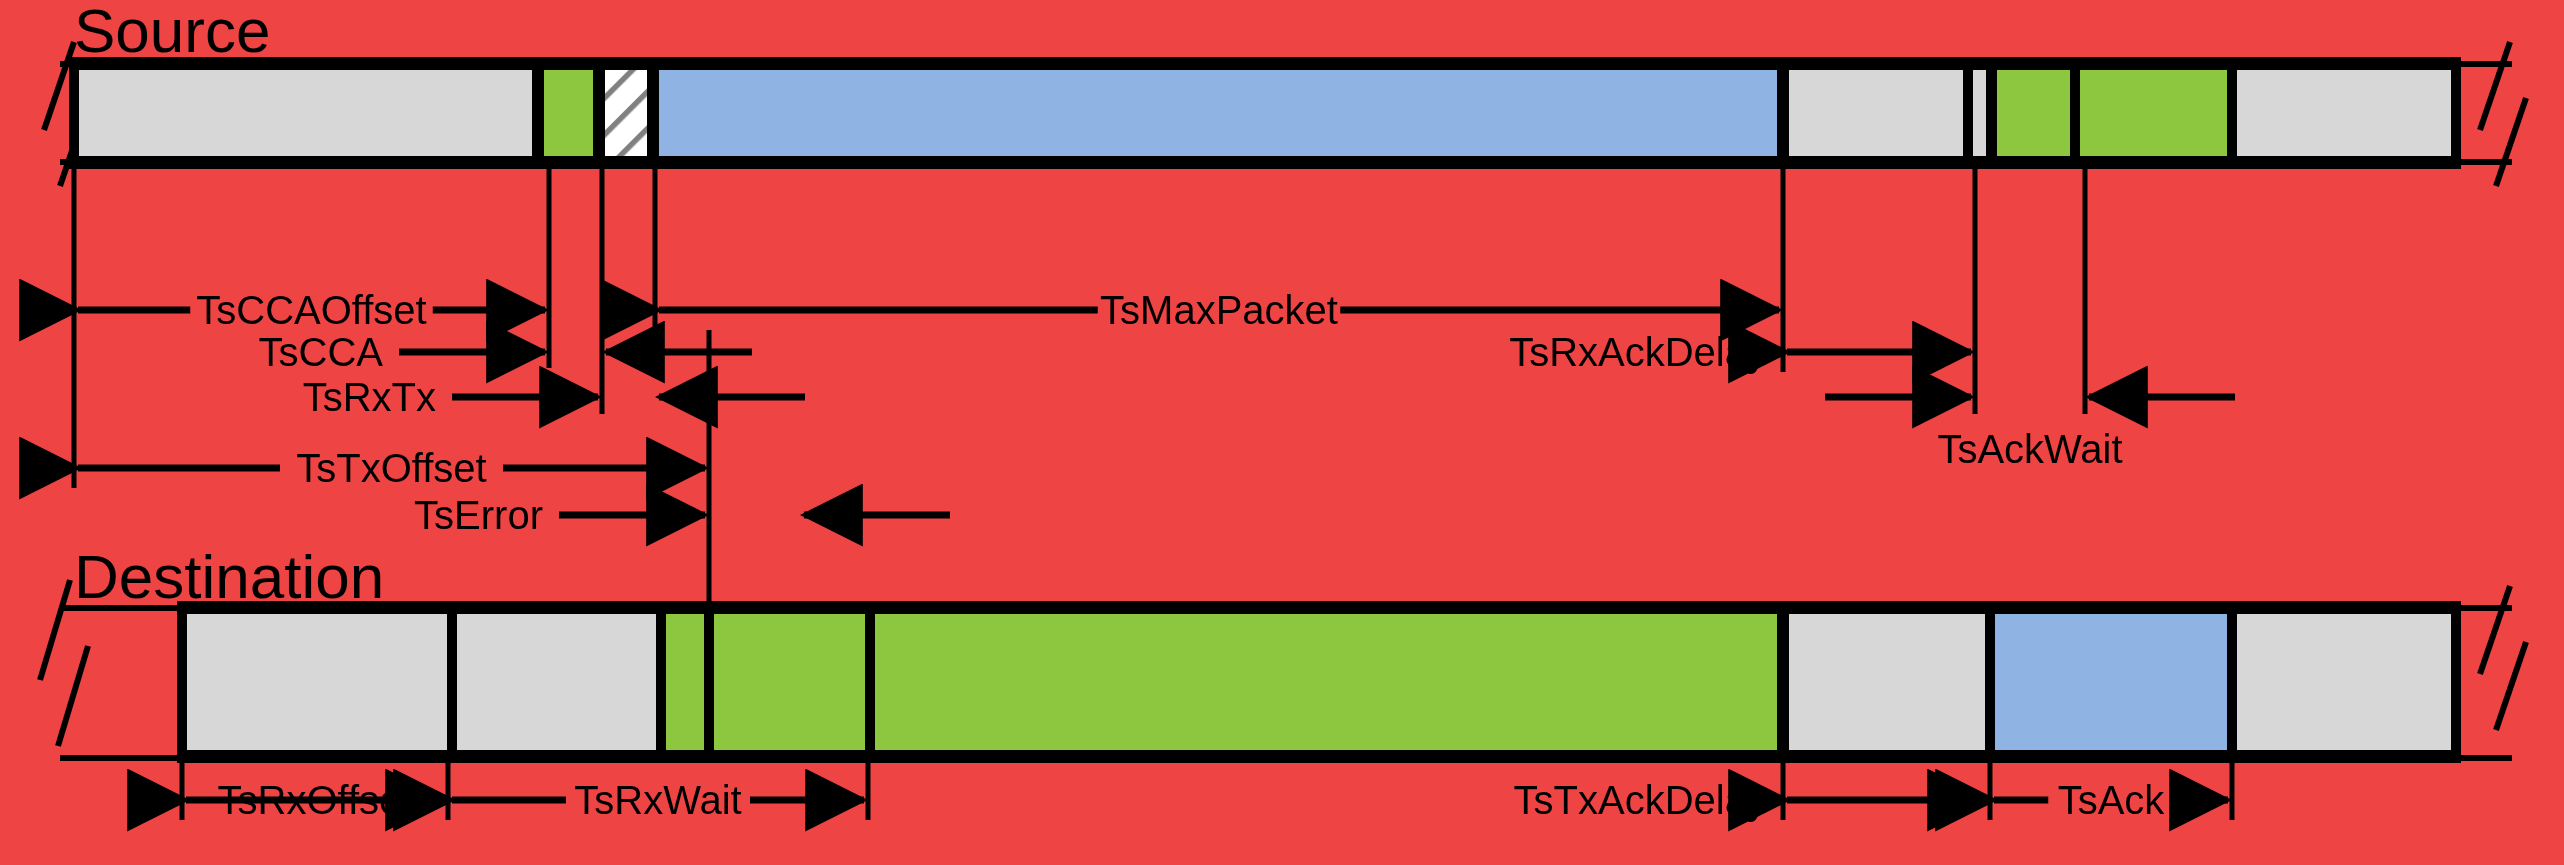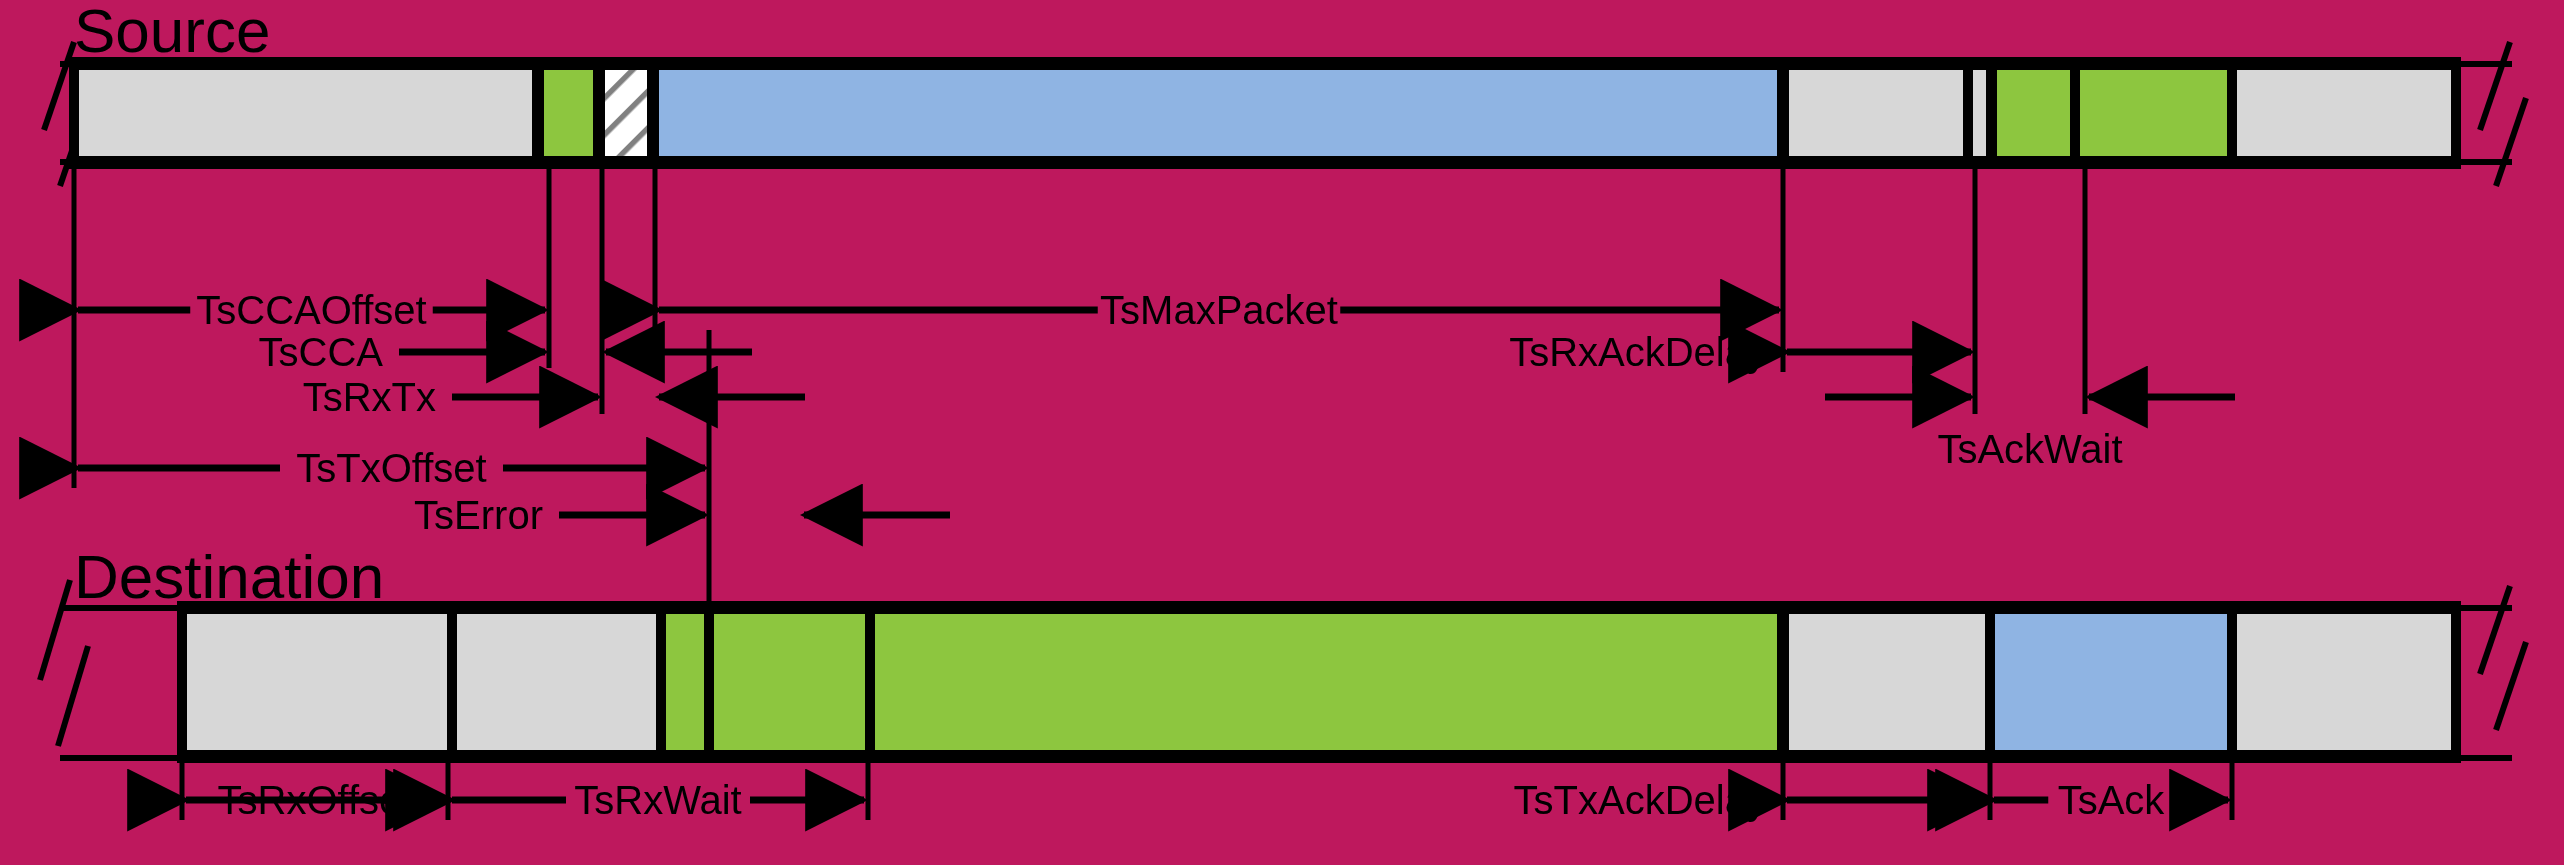--- a/index.html
+++ b/index.html
@@ -1,17 +1,17 @@
 <!DOCTYPE html>
 <html><head>
 <meta charset="utf-8">
 <style>
   html,body{margin:0;padding:0;background:#ffffff;}
   body{width:2564px;height:865px;overflow:hidden;font-family:"Liberation Sans",sans-serif;}
-  #stage{position:relative;width:2564px;height:865px;background:#be185d;}
+  #stage{position:relative;width:2564px;height:865px;background:#ef4444;}
   svg#diagram{position:absolute;left:0;top:0;width:2564px;height:865px;display:block;}
   .row-title{font-family:"Liberation Sans",sans-serif;font-size:62px;fill:#000;}
   .meas-label{font-family:"Liberation Sans",sans-serif;font-size:40px;fill:#000;}
   .bar-outline{fill:none;stroke:#000;stroke-width:10;}
   .tick{stroke:#000;stroke-width:5;fill:none;}
   .arrowline{stroke:#000;stroke-width:7;fill:none;}
   .brk{stroke:#000;stroke-width:6;fill:none;}
   .brk-slash{stroke:#000;stroke-width:6;fill:none;}
 </style>
 </head>

